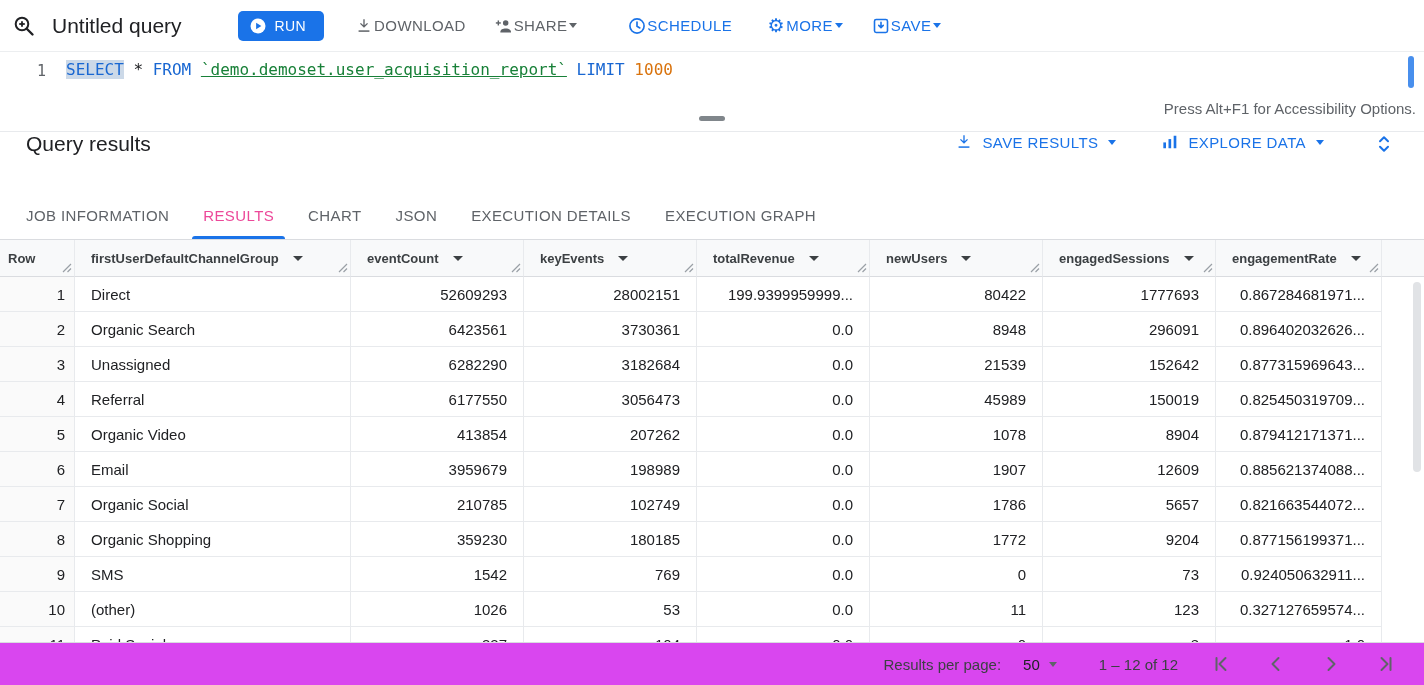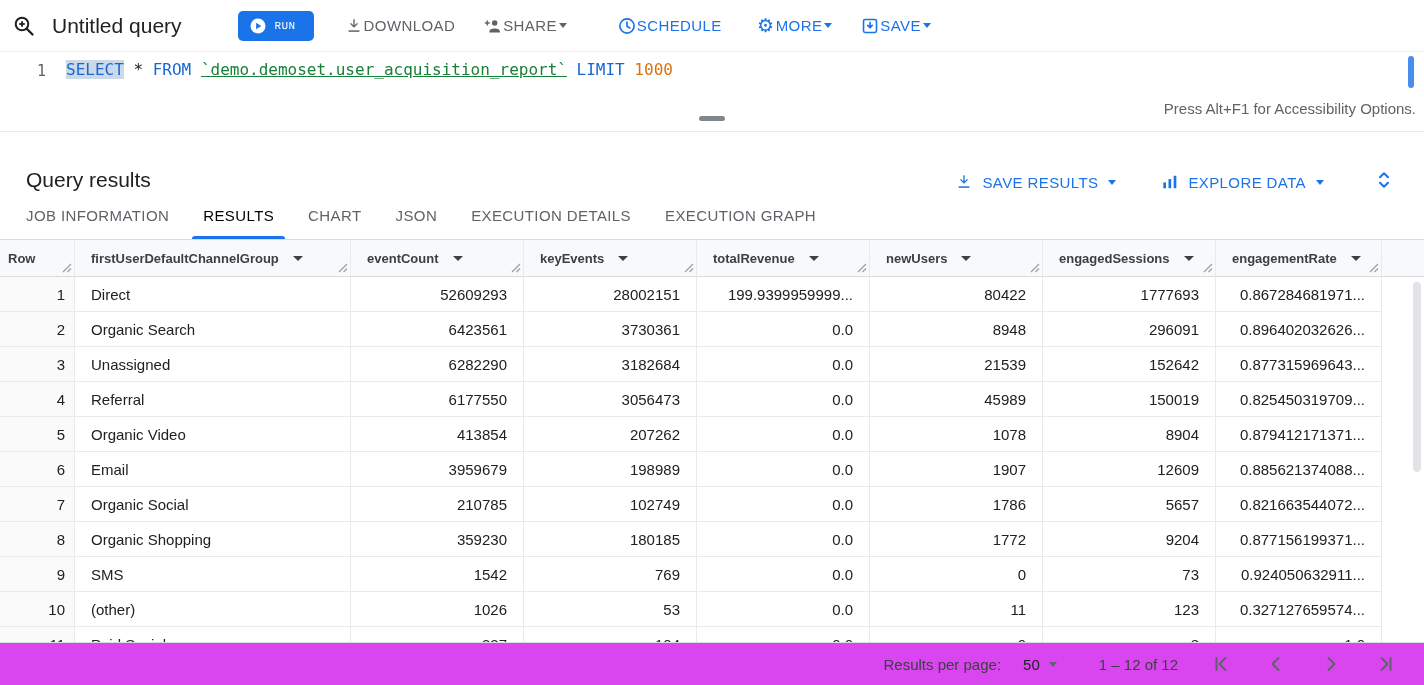--- a/index.html
+++ b/index.html
@@ -7,44 +7,44 @@
   body{font-family:"Liberation Sans",sans-serif;background:#fff;color:#202124}
   .app{position:relative;width:1424px;height:685px}
 
   
   .toolbar{display:flex;align-items:center;height:52px;padding:0 16px 0 12px;border-bottom:1px solid #eceef0;background:#fff}
   .icon24{width:24px;height:24px;display:inline-flex;align-items:center;justify-content:center;flex:0 0 auto}
   .title{font-size:21px;font-weight:400;color:#202124;margin-left:16px;white-space:nowrap}
   .tbtn{display:flex;align-items:center;font-size:15px;font-weight:500;letter-spacing:.4px;cursor:pointer;white-space:nowrap}
   .tbtn.gray{color:#5f6368}
   .tbtn.blue{color:#1a73e8}
-  .run-btn{display:flex;align-items:center;gap:8px;background:#1a73e8;color:#fff;font-size:11px;font-weight:500;letter-spacing:.4px;padding:6px 18px 6px 11px;border-radius:5px;margin-left:56px;cursor:pointer;border:none;font-family:Liberation Mono, monospace}
+  .run-btn{display:flex;align-items:center;gap:8px;background:#1a73e8;color:#fff;font-size:14px;font-weight:500;letter-spacing:.4px;padding:6px 18px 6px 11px;border-radius:5px;margin-left:56px;cursor:pointer;border:none;font-family:Liberation Sans, sans-serif}
   .caret{width:0;height:0;border-left:4.5px solid transparent;border-right:4.5px solid transparent;border-top:5px solid currentColor;display:inline-block;margin-left:2px}
 
   
   .editor{position:relative;height:79px;background:#fff}
   .gutter{position:absolute;left:0;top:10px;width:46px;text-align:right;color:#5f6368;font-family:"DejaVu Sans Mono",monospace;font-size:15px}
   .code{position:absolute;left:66px;top:8px;font-family:"DejaVu Sans Mono",monospace;font-size:16px;white-space:pre;color:#202124}
   .kw{color:#1967d2}
   .sel-hl{background:#ccd9e8}
   .tbl-ref{color:#188038;text-decoration:underline;cursor:pointer}
   .num-lit{color:#d9730d}
   .ed-scrollthumb{position:absolute;right:10px;top:4px;width:6px;height:32px;background:rgba(26,115,232,.8);border-radius:3px}
   .a11y{position:absolute;right:8px;top:48px;font-size:15px;color:#5f6368}
   .drag-handle{position:absolute;left:50%;transform:translateX(-50%);bottom:10px;width:26px;height:5px;border-radius:3px;background:#80868b;cursor:row-resize;z-index:5}
 
   
   .results{position:absolute;top:131px;left:0;right:0;bottom:0;border-top:1px solid #e8eaed;display:flex;flex-direction:column;background:#fff}
-  .results-header{display:flex;align-items:flex-end;height:60px;padding:0 28px 0 26px;flex:0 0 auto}
+  .results-header{display:flex;align-items:flex-start;height:60px;padding:0 28px 0 26px;flex:0 0 auto}
   .results-title{font-size:21px;font-weight:400;color:#202124;flex:1}
   .rh-btn{display:flex;align-items:center;gap:8px;font-size:15px;font-weight:500;letter-spacing:.4px;color:#1a73e8;cursor:pointer;white-space:nowrap}
 
   .tabs{display:flex;align-items:stretch;height:48px;border-bottom:1px solid #dadce0;padding-left:9px;flex:0 0 auto}
   .tab{display:flex;align-items:center;padding:0 17px;font-size:15px;font-weight:500;letter-spacing:.4px;color:#5f6368;position:relative;cursor:pointer;white-space:nowrap}
-  .tab.active{color:#000000}
+  .tab.active{color:#ec4899}
   .tab.active::after{content:"";position:absolute;left:6px;right:6px;bottom:0;height:3px;background:#1a73e8;border-radius:3px 3px 0 0}
 
   
   .table-area{position:relative;flex:1;display:flex;flex-direction:column;overflow:hidden}
   .grid-row{display:grid;grid-template-columns:75px 276px 173px 173px 173px 173px 173px 166px minmax(0,1fr)}
   .thead{flex:0 0 37px;height:37px}
   .th{position:relative;display:flex;align-items:center;padding:0 10px 0 16px;font-size:13px;font-weight:700;color:#3c4043;background:#f8f9fa;border-right:1px solid #e8eaed;border-bottom:1px solid #dadce0;overflow:hidden}
   .th.row-col{padding-left:8px}
   .th.filler{border-right:none}
   .sort-caret{width:0;height:0;border-left:5px solid transparent;border-right:5px solid transparent;border-top:5.5px solid #3c4043;margin-left:14px;flex:0 0 auto;cursor:pointer}

